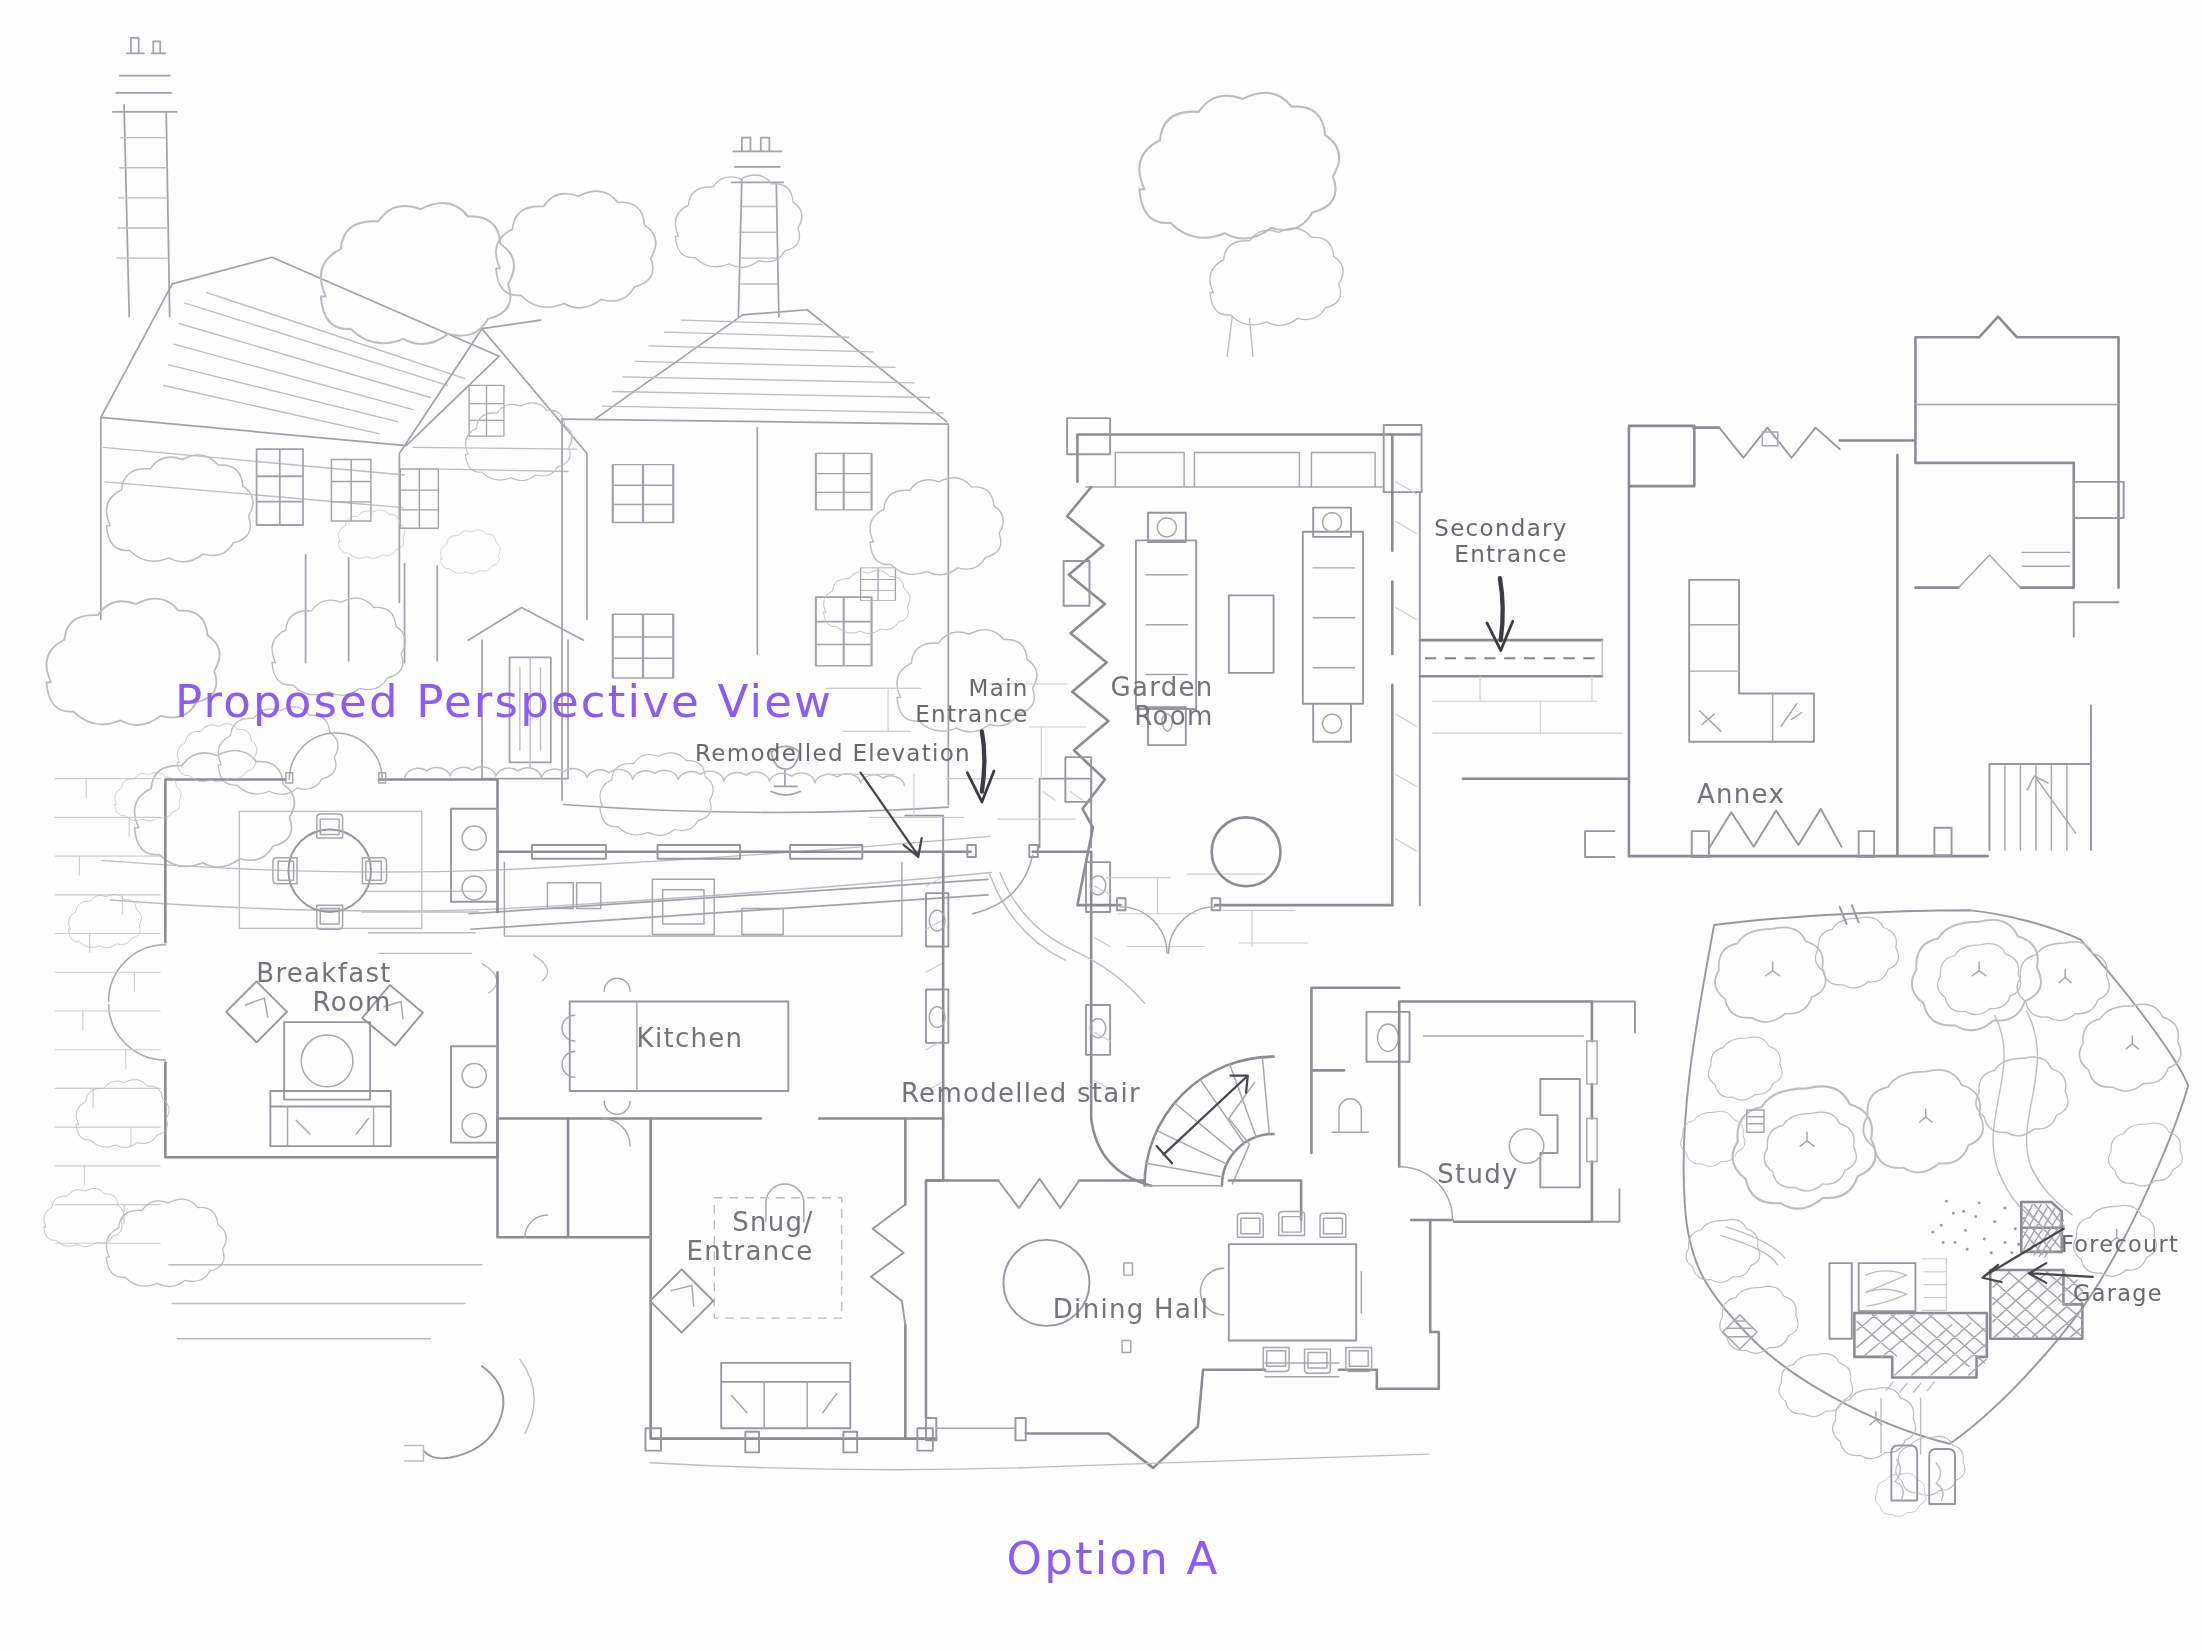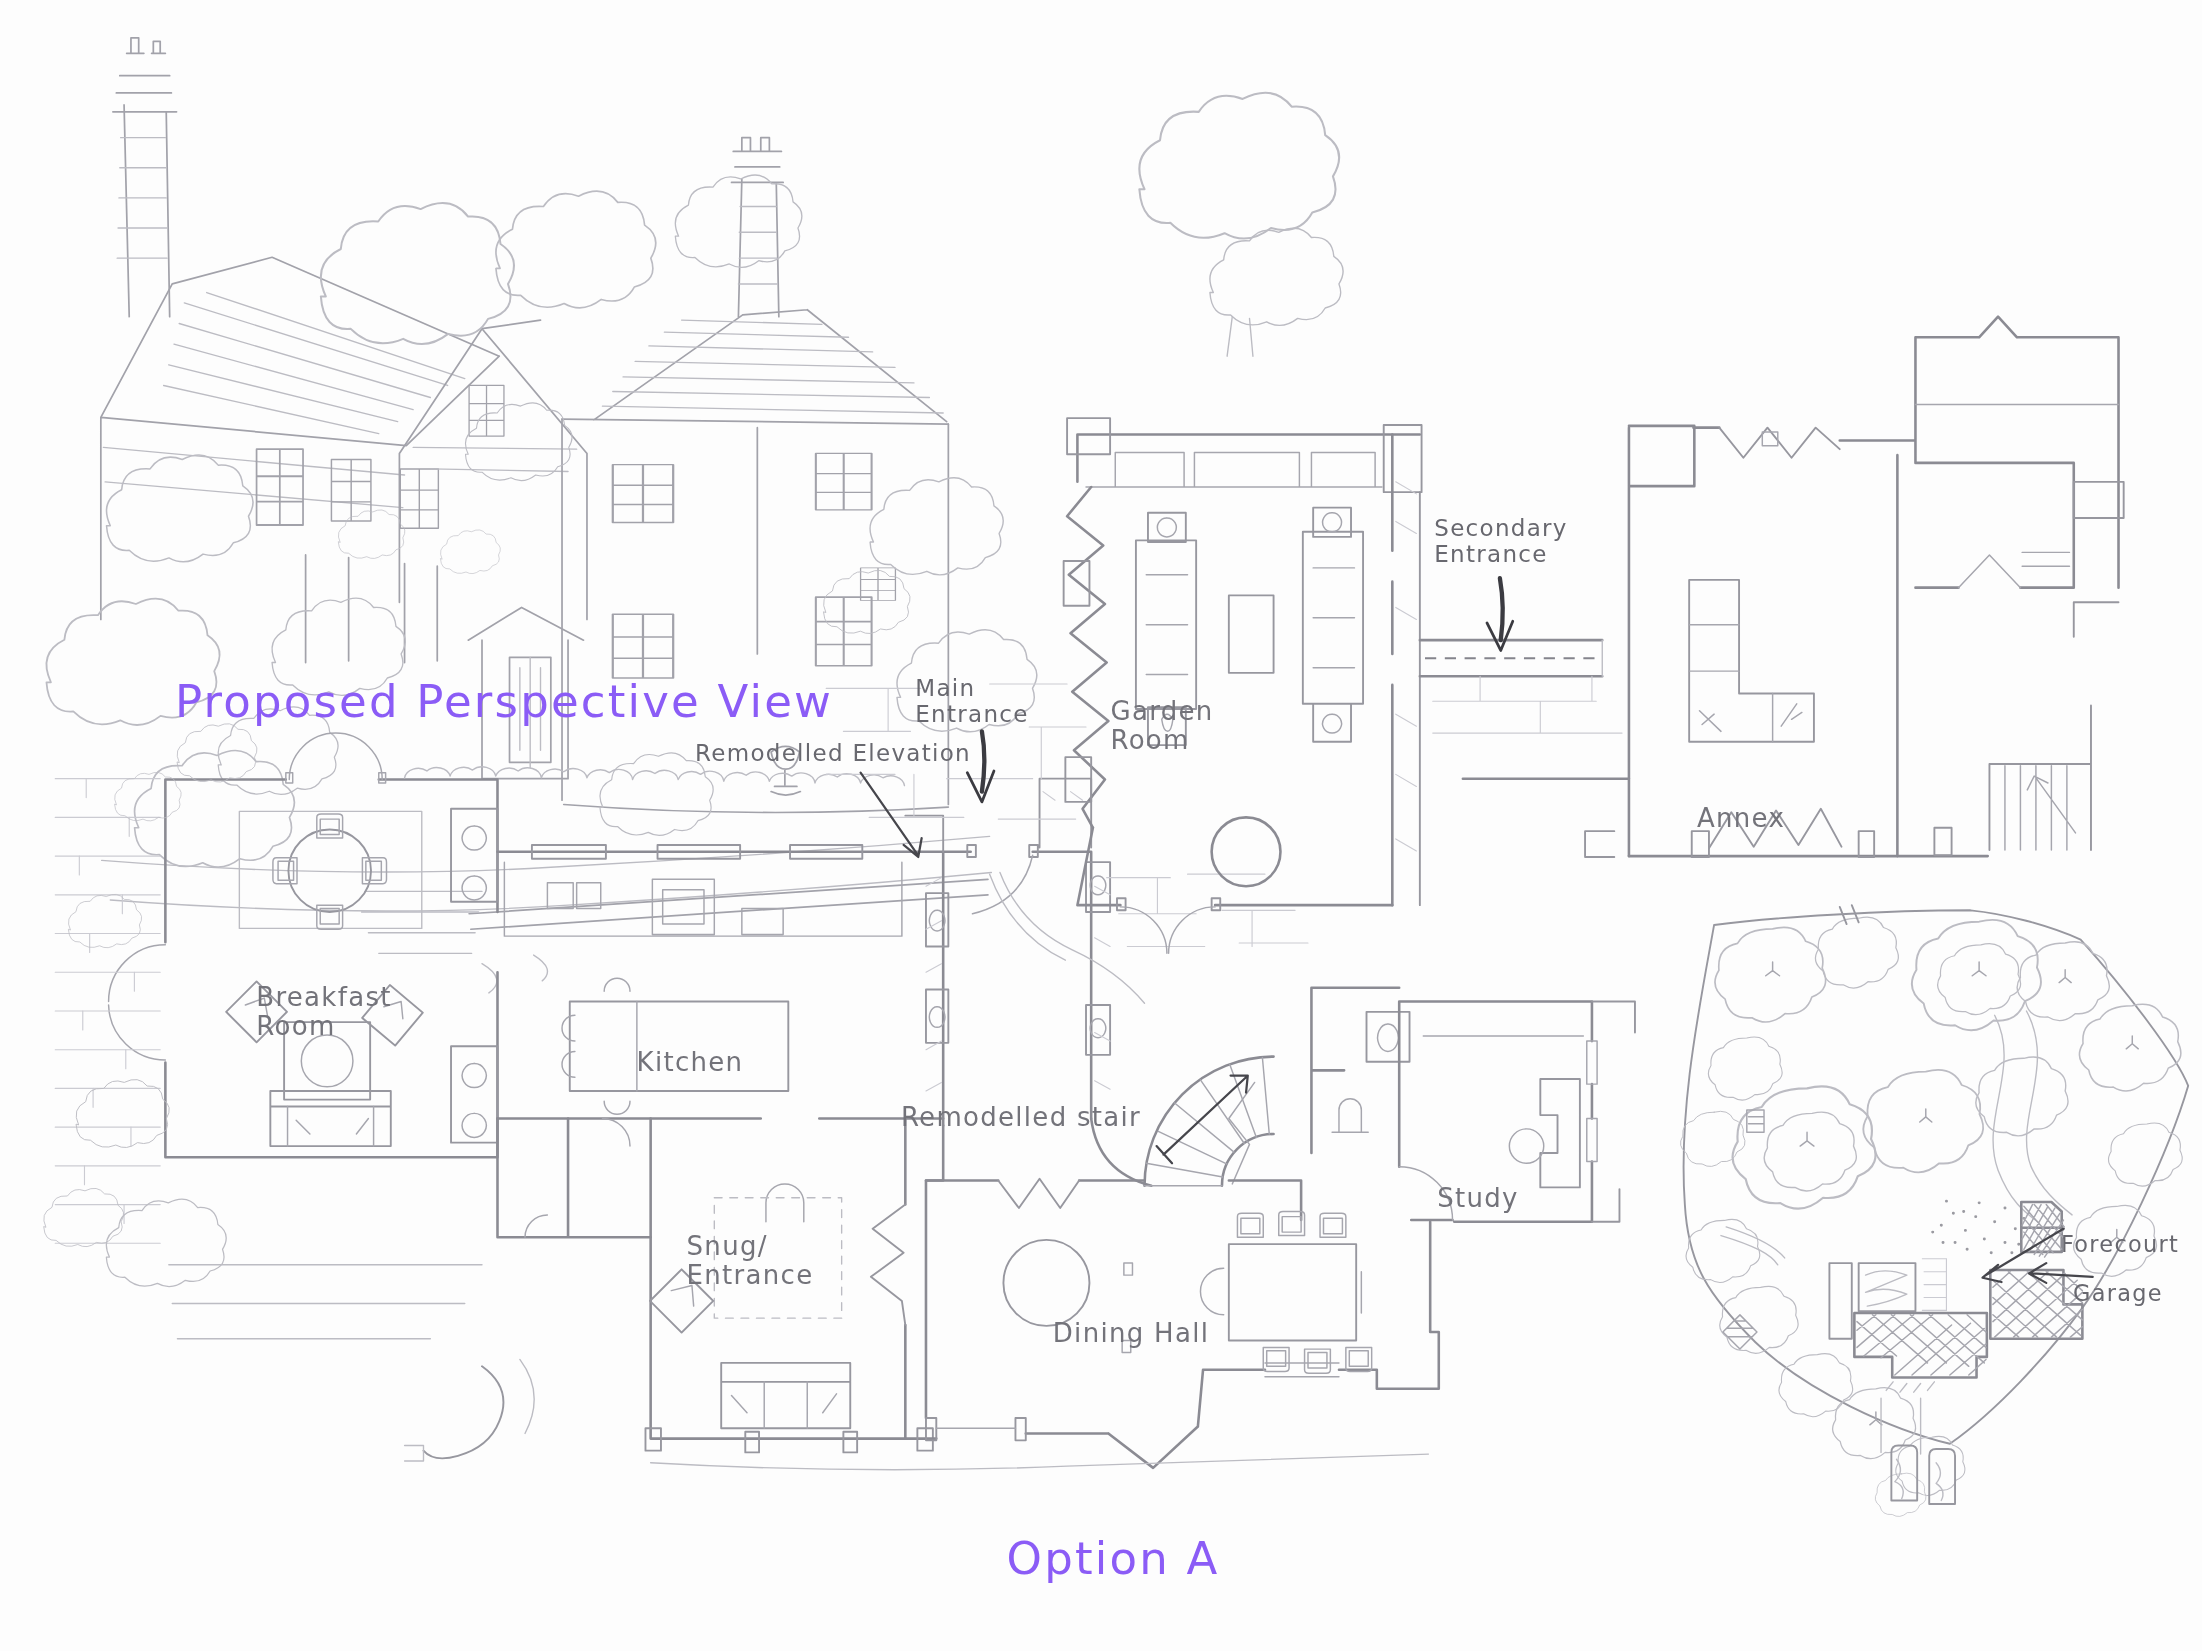--- a/index.html
+++ b/index.html
@@ -12,24 +12,24 @@
   .f  {stroke:#a6a6ae;stroke-width:1.7;stroke-linecap:round;stroke-linejoin:round;}
   .p  {stroke:#a2a2aa;stroke-width:2;stroke-linecap:round;stroke-linejoin:round;}
   .s  {stroke:#bcbcc3;stroke-width:1.6;stroke-linecap:round;stroke-linejoin:round;}
   .s2 {stroke:#cbcbd2;stroke-width:1.3;stroke-linecap:round;}
   .ink{stroke:#3b3b41;stroke-width:5;stroke-linecap:round;stroke-linejoin:round;}
   .inkh{stroke:#3b3b41;stroke-width:3.2;stroke-linecap:round;stroke-linejoin:round;}
   .ink2{stroke:#46464c;stroke-width:2.6;stroke-linecap:round;stroke-linejoin:round;}
   .dash{stroke:#84848c;stroke-width:2.4;stroke-dasharray:13 10;}
   .dashs{stroke-dasharray:9 9;}
   .dot{stroke:#9a9aa1;stroke-width:3.4;stroke-linecap:round;}
-  .lbl{position:absolute;transform:translate(-50%,-50%);white-space:nowrap;text-align:left;
+  .lbl{position:absolute;transform:translate(-50%,-50%);white-space:nowrap;text-align:right;
        color:#73737a;letter-spacing:1.3px;line-height:1.12;}
   .big{font-size:45px;color:#8b5cf6;letter-spacing:2.2px;}
-  .mid{font-size:26px;margin-top:24px;}
+  .mid{font-size:26px;}
   .ann{font-size:23px;color:#68686f;}
   .tiny{font-size:22.4px;color:#68686f;margin-top:28px;}
   .site-title{font-size:40px;color:#5f5f66;letter-spacing:2.2px;}
 </style>
 </head>
 <body>
 
 <div class="canvas">
 
 <svg width="2203" height="1652" viewBox="0 0 2560 1920">

